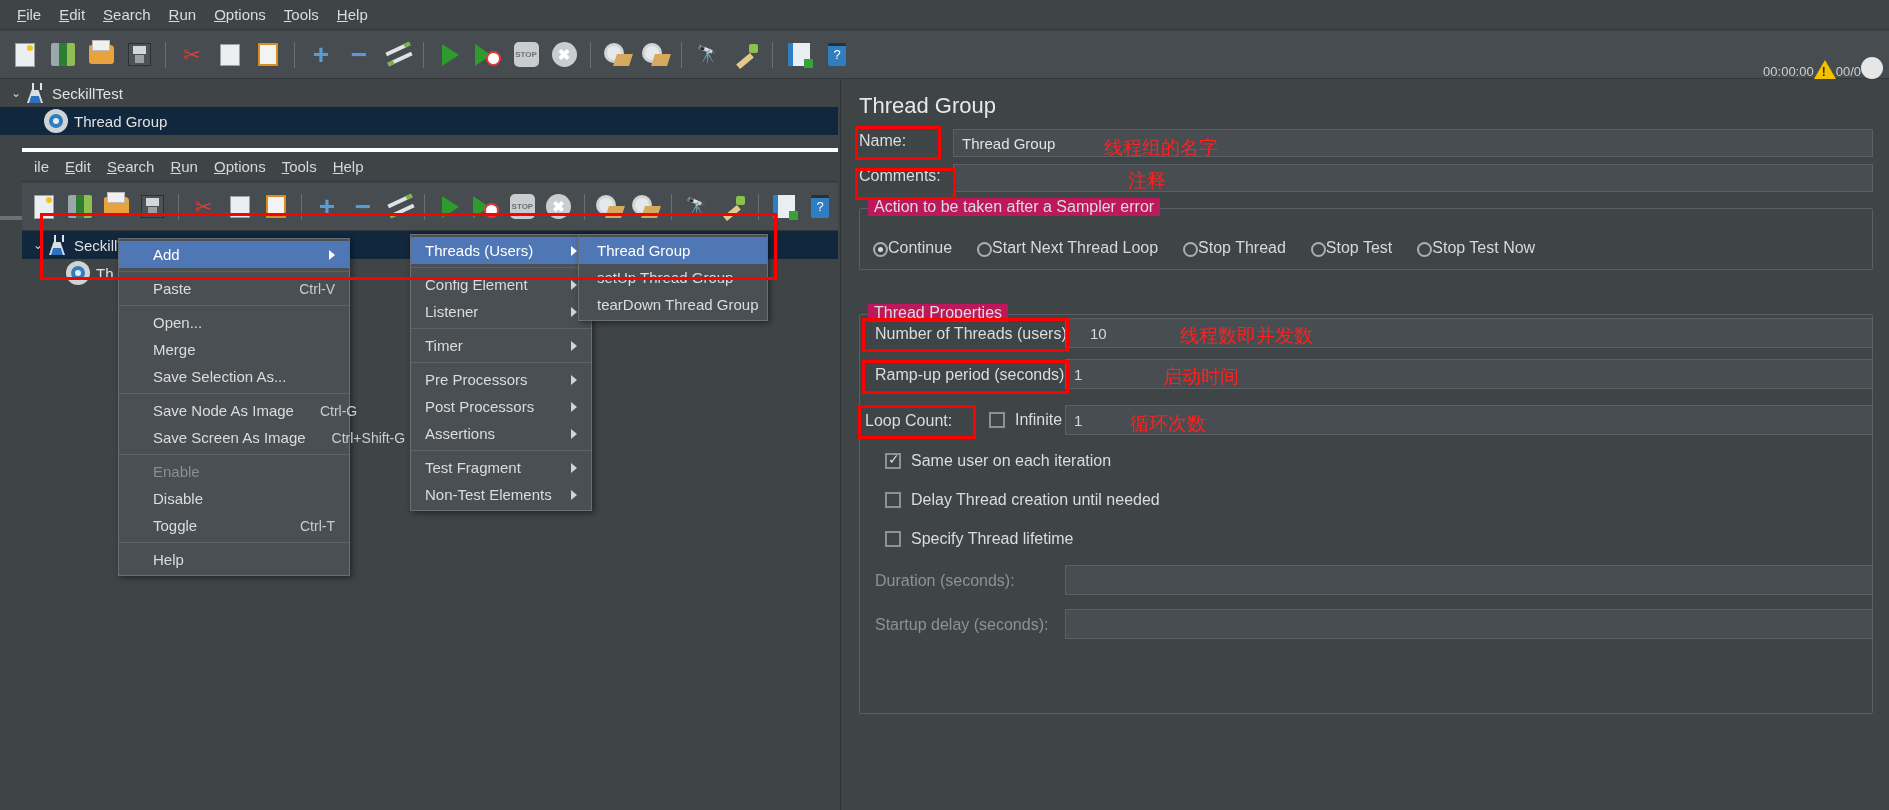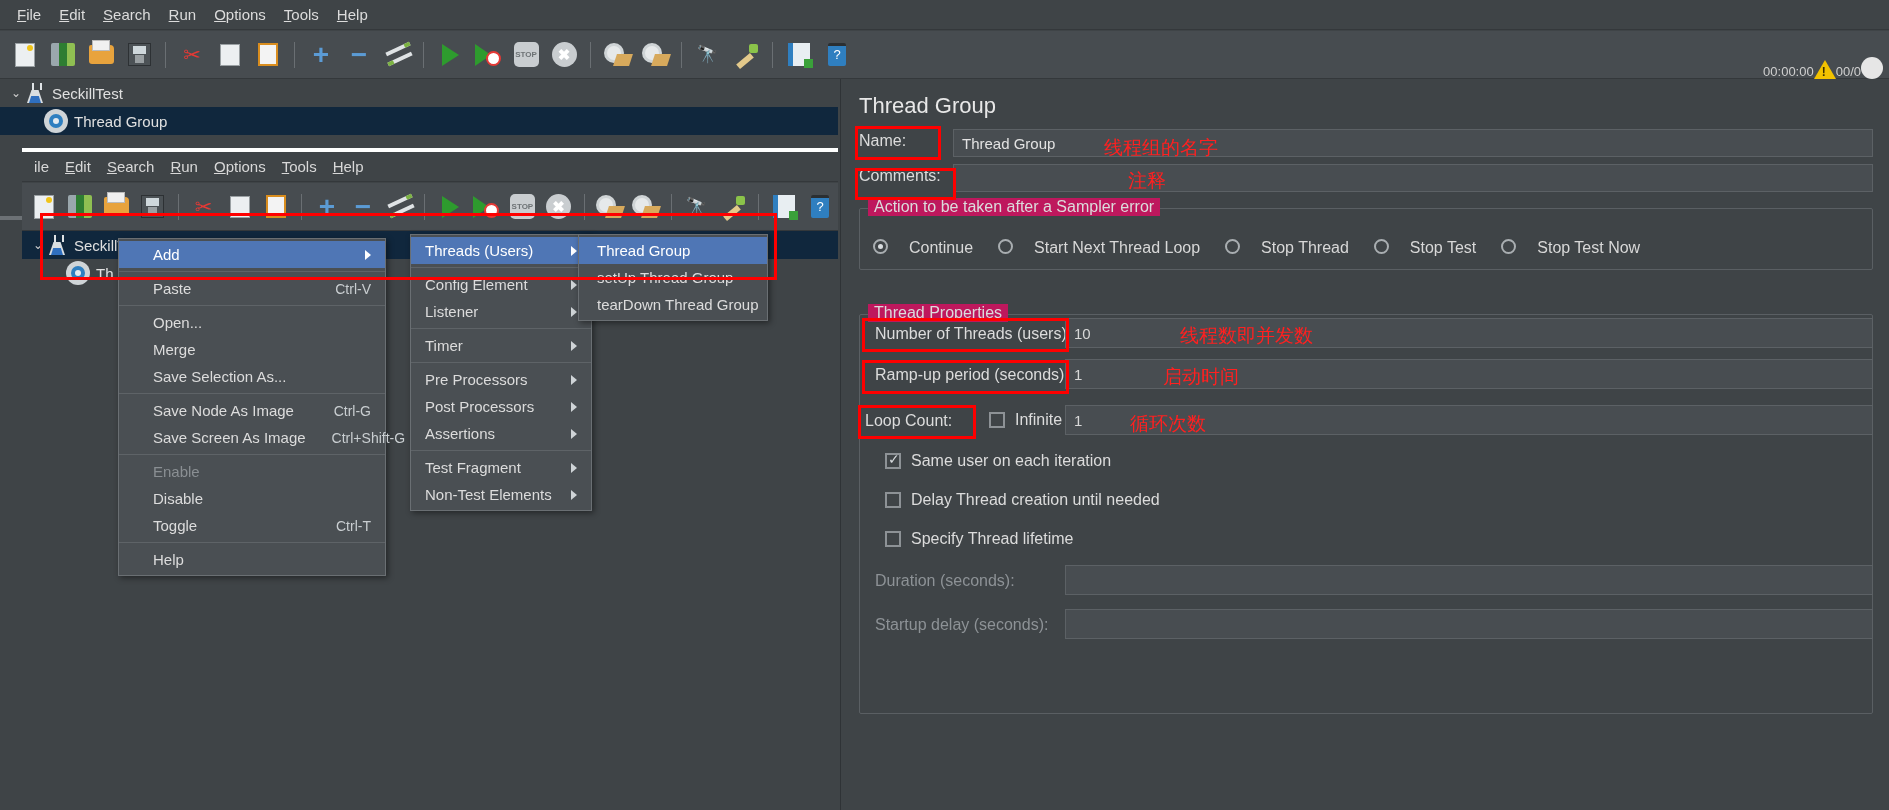--- a/index.html
+++ b/index.html
@@ -159,21 +159,21 @@
   .ctx-item.hl { background: #4f76b5; color:#fff; }
   .ctx-item.dis { color: #8a8f93; }
   .ctx-item .sc { margin-left: auto; padding-left: 26px; font-size: 14px; color:#c9ced1; }
   .ctx-item .arrow {
     margin-left: auto; width:0;height:0;
     border-left:6px solid #cfd4d7; border-top:5px solid transparent; border-bottom:5px solid transparent;
   }
   .ctx-item.hl .arrow { border-left-color:#ffffff; }
   .ctx-sep { height: 1px; background: #5e6367; margin: 3px 0; }
 
-  #ctx-main { left: 118px; top: 238px; width: 268px; }
+  #ctx-main { left: 118px; top: 238px; width: 232px; }
   #ctx-sub  { left: 410px; top: 234px; width: 182px; }
   #ctx-sub2 { left: 578px; top: 234px; width: 190px; }
 
   
   .redbox {
     position: absolute; border: 3px solid #ff0000; pointer-events: none; z-index: 60;
   }
   .redline {
     position: absolute; background: #ff0000; height: 3px; z-index: 60;
   }
@@ -213,21 +213,21 @@
   }
   .radio.on:after { content:''; position:absolute; left:3px;top:3px;width:5px;height:5px;border-radius:50%;background:#d8dcdf; }
   .chk {
     width:16px;height:16px;border:2px solid #8d9296;background:transparent;display:inline-block;
     position:relative; flex:none;
   }
   .chk.on:after {
     content:'✓'; position:absolute; left:1px; top:-4px; font-size:14px; color:#d6dadd;
   }
   .radio-row { position:absolute; display:flex; align-items:center; gap:9px; font-size:16px; }
-  .radio-item { display:flex; align-items:flex-start; gap:21px; margin-right:16px; }
+  .radio-item { display:flex; align-items:flex-end; gap:0; margin-right:16px; }
   .chk-row { position:absolute; display:flex; align-items:center; gap:10px; font-size:16px; color:#dcdcdc; }
   .dim { color:#8d9296; }
   .big-field {
     position:absolute; background:#484d51; border:1px solid #5c6165; height:30px;
   }
 </style>
 </head>
 <body>
 
 <div id="screen">
@@ -583,21 +583,21 @@
         <span>Stop Test Now</span>
       </span>
     </div>
 
     <div class="group-box" style="left:18px; top:206px; width:1014px; height:400px;margin-top:29px;">
       <span class="group-label">Thread Properties</span>
     </div>
 
     <div class="lbl" style="position:absolute;left:34px;top:246px;">Number of Threads (users):</div>
     <div class="big-field" style="left:224px;top:239px;width:808px;">
-      <span style="padding-left:8px;line-height:30px;display:block;">10</span>
+      <span style="padding-left:24px;line-height:30px;display:block;">10</span>
     </div>
 
     <div class="lbl" style="position:absolute;left:34px;top:287px;">Ramp-up period (seconds):</div>
     <div class="big-field" style="left:224px;top:280px;width:808px;">
       <span style="padding-left:8px;line-height:30px;display:block;">1</span>
     </div>
 
     <div class="lbl" style="position:absolute;left:24px;top:333px;">Loop Count:</div>
     <div class="chk-row" style="left:148px;top:332px;">
       <span class="chk"></span>

